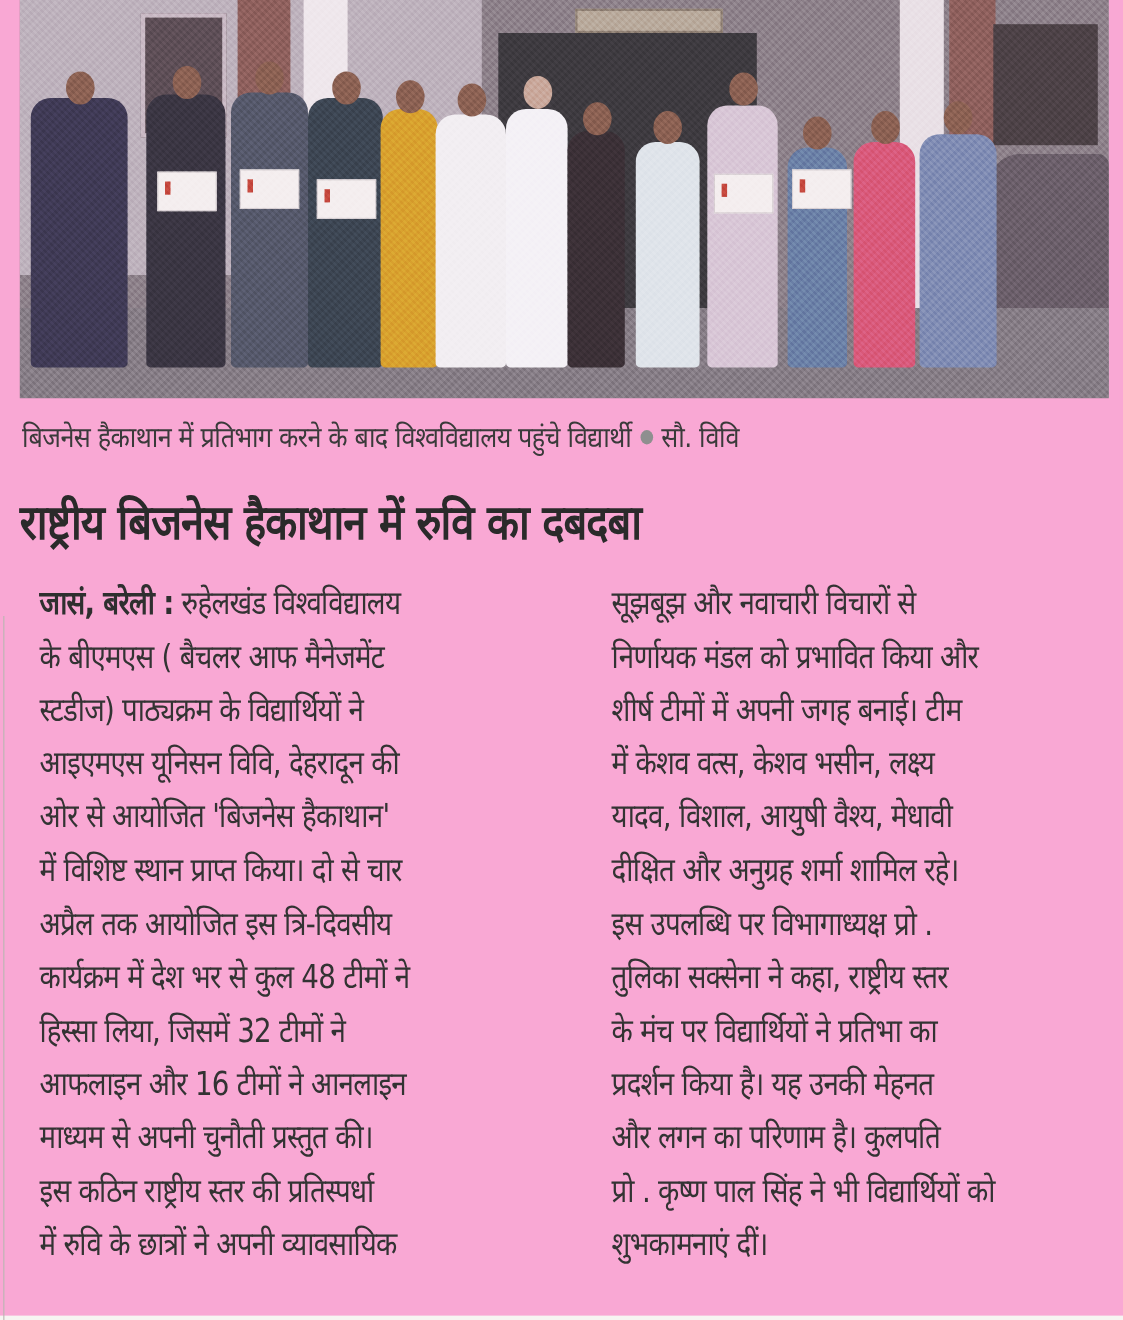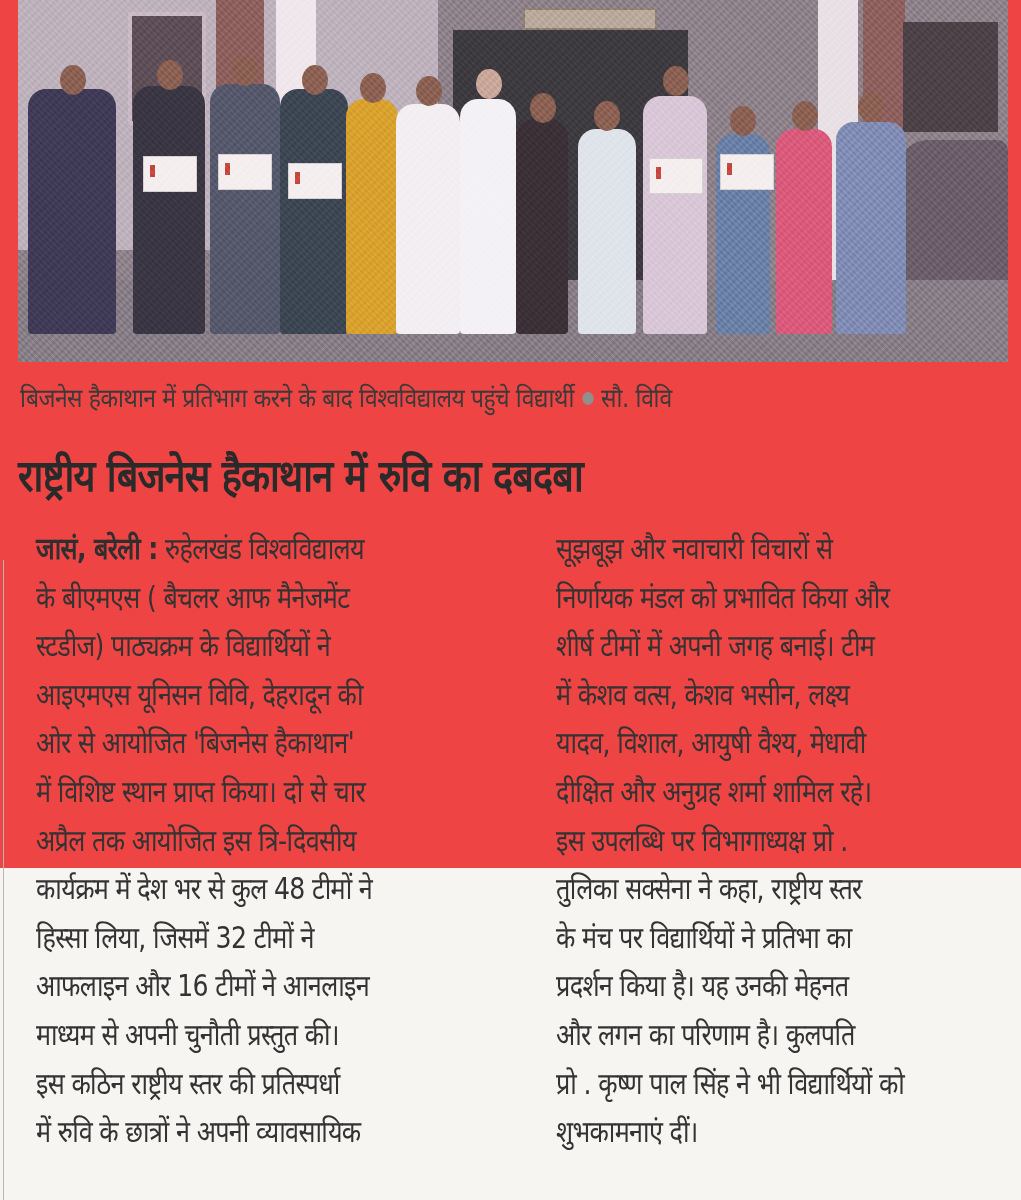--- a/index.html
+++ b/index.html
@@ -11,22 +11,22 @@
       width: 1021px;
       height: 1200px;
       position: relative;
       overflow: hidden;
       font-family: "DejaVu Sans", "Liberation Sans", sans-serif;
       color: #2e2e2e;
     }
     .clipping {
       position: absolute;
       left: 0; top: 0;
-      width: 1021px; height: 868px;
-      background: #ef4444;
+      width: 1021px; height: 1196px;
+      background: #f9a8d4;
     }
     .edge-line {
       position: absolute;
       left: 3px; top: 560px;
       width: 1px; height: 640px;
       background: #b9b6b1;
     }
     
     .photo {
       position: absolute;

